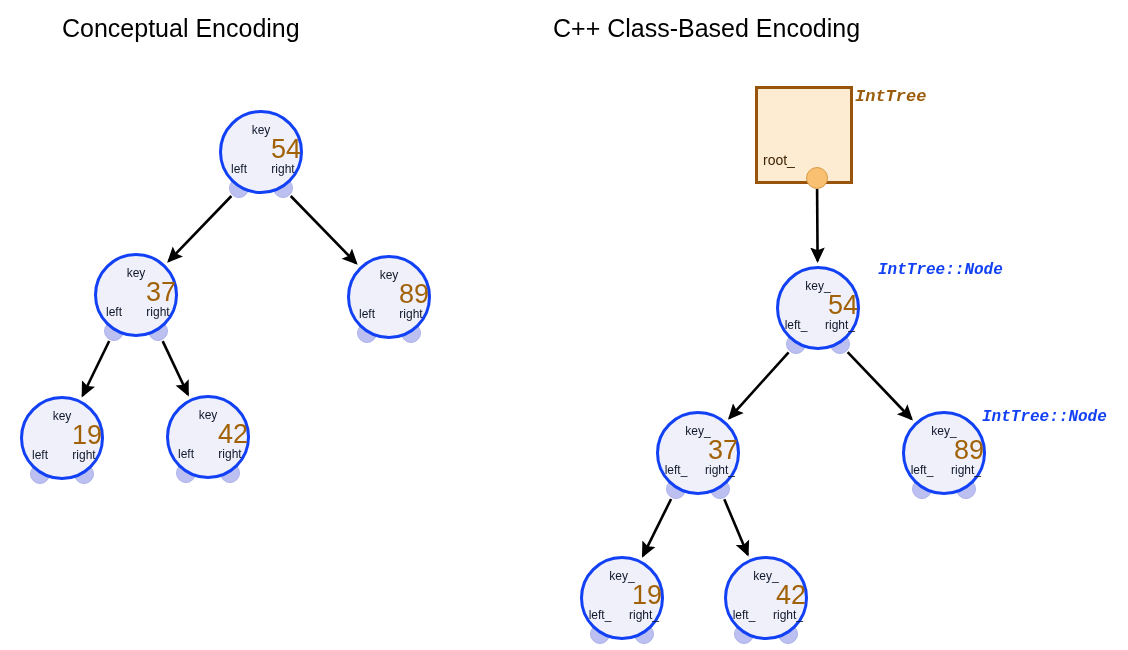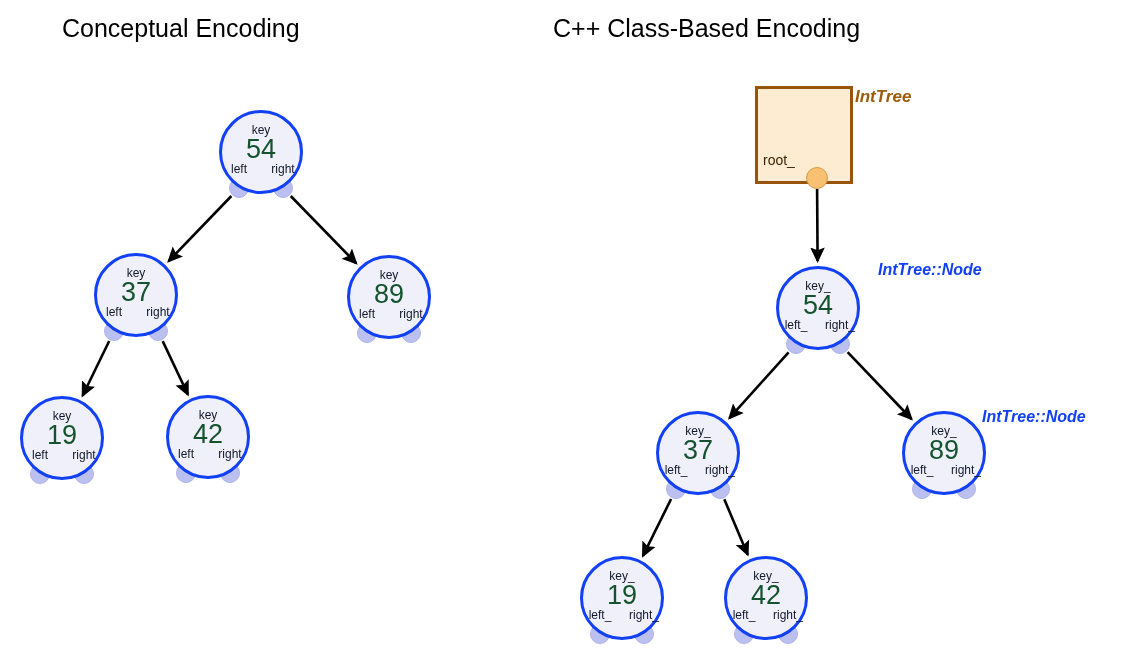--- a/index.html
+++ b/index.html
@@ -55,23 +55,23 @@
   .node .key-label,
   .node .port-label {
     position: absolute;
     color: #0f172a;
     font-family: "Liberation Sans", sans-serif;
     white-space: nowrap;
     text-align: center;
   }
   .node .key-value {
     position: absolute;
-    color: #14532d;
-    font-family: "Liberation Sans", sans-serif;
-    text-align: center;
+    color: #a16207;
+    font-family: "Liberation Sans", sans-serif;
+    text-align: right;
     white-space: nowrap;
   }
 
   
   #inttree-box {
     position: absolute;
     box-sizing: border-box;
     background: #fdebd2;
     border: 3px solid #99540b;
   }
@@ -84,21 +84,21 @@
   }
   #inttree-root-port {
     position: absolute;
     box-sizing: border-box;
     border-radius: 50%;
     background: #f8c070;
     border: 1px solid #d79a48;
   }
   .type-label {
     position: absolute;
-    font-family: Liberation Sans, sans-serif;
+    font-family: Liberation Mono, monospace;
     font-style: italic;
     font-weight: bold;
     white-space: nowrap;
   }
   .type-label.brown { color: #9a5c0a; }
   .type-label.blue  { color: #1240f5; }
 </style>
 </head>
 <body>
 

